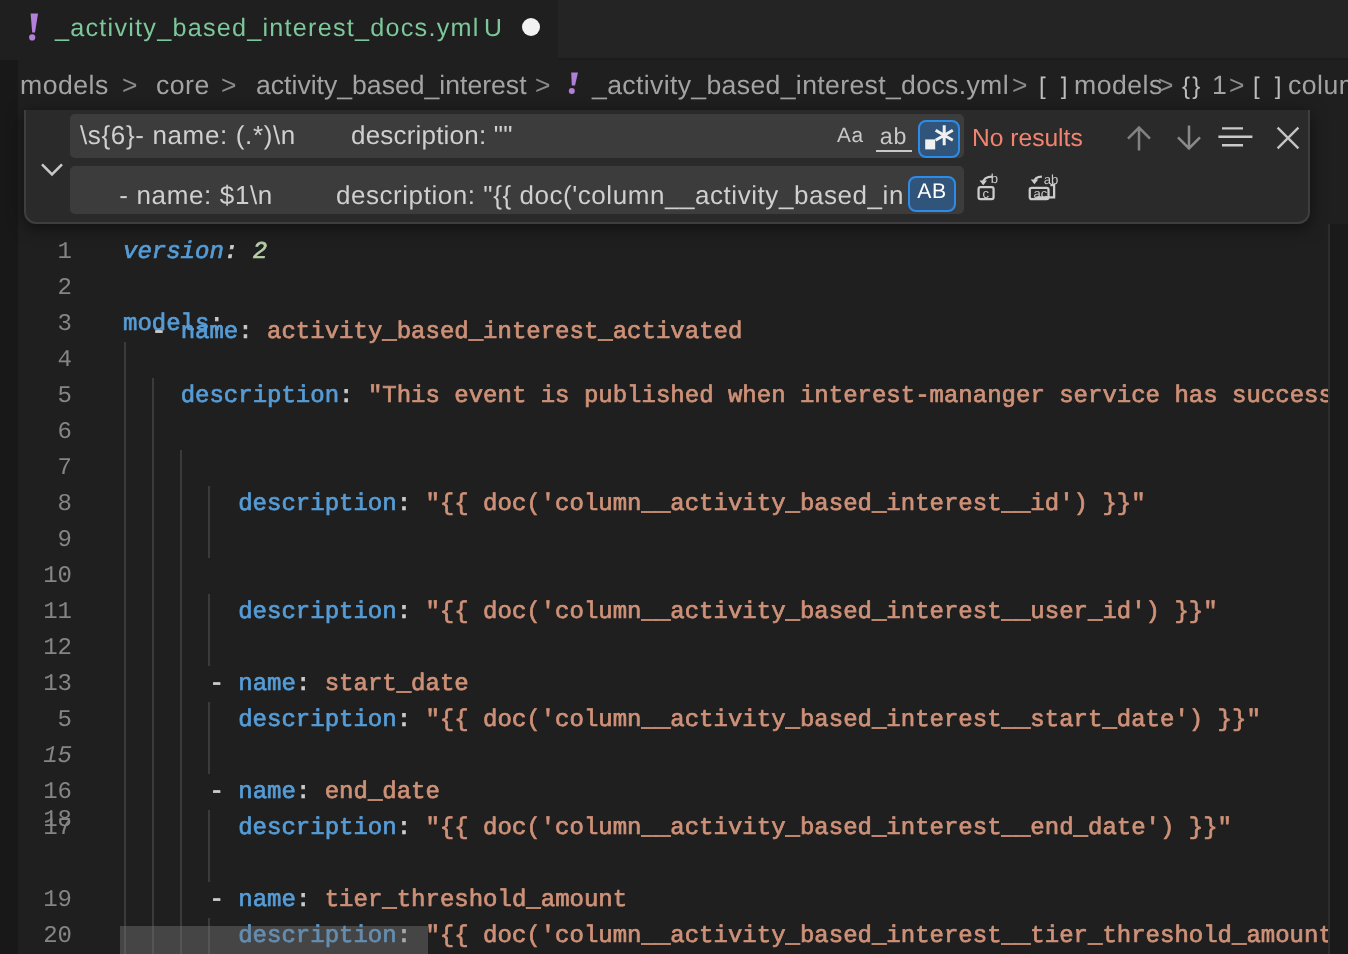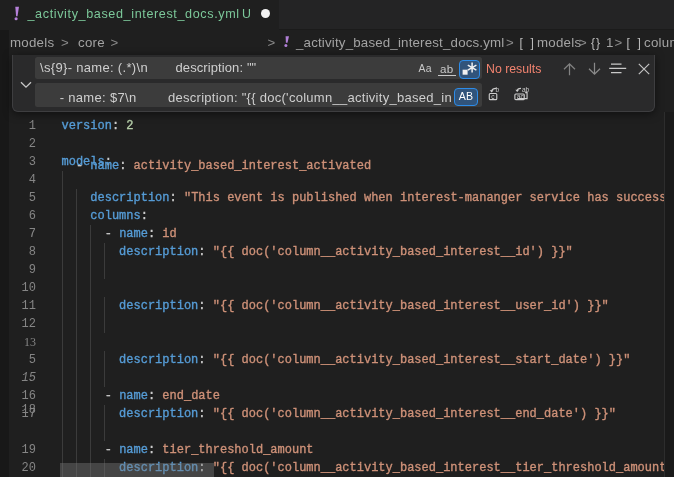--- a/index.html
+++ b/index.html
@@ -74,20 +74,21 @@
       <span class="u">U</span>
       <span class="dot"></span>
     </div>
   </div>
 
   <div id="crumbs">
     <span style="left:10px;">models</span>
     <span class="sep" style="left:61px;">&gt;</span>
     <span style="left:78px;">core</span>
     <span class="sep" style="left:110.5px;">&gt;</span>
+    <span style="left:128px; letter-spacing:0;">activity_based_interest</span>
     <span class="sep" style="left:267.5px;">&gt;</span>
     <svg style="position:absolute;left:281.5px;top:5px;" width="8" height="13" viewBox="0 0 8 13">
         <path d="M3.6 1.3 L7 1.3 L5.5 7.7 L3.9 7.7 Z" fill="#b07fd6"></path>
         <circle cx="3.9" cy="10.5" r="1.5" fill="#b07fd6"></circle>
       </svg>
     <span style="left:296px; letter-spacing:0.18px;">_activity_based_interest_docs.yml</span>
     <span class="sep" style="left:506px;">&gt;</span>
     <span class="sym" style="left:519.5px;">[ ]</span>
     <span style="left:537px;">models</span>
     <span class="sep" style="left:579px;">&gt;</span>
@@ -115,56 +116,55 @@
       <div class="lnum" style="top:96.5px;">3</div>
       <div class="lnum" style="top:114.5px;">4</div>
       <div class="lnum" style="top:132.5px;">5</div>
       <div class="lnum" style="top:150.5px;">6</div>
       <div class="lnum" style="top:168.5px;">7</div>
       <div class="lnum" style="top:186.5px;">8</div>
       <div class="lnum" style="top:204.5px;">9</div>
       <div class="lnum" style="top:222.5px;">10</div>
       <div class="lnum" style="top:240.5px;">11</div>
       <div class="lnum" style="top:258.5px;">12</div>
-      <div class="lnum" style="top:276.5px;font-family:Liberation Serif, serif;">13</div>
+      <div class="lnum" style="top:276.5px;">13</div>
       <div class="lnum" style="top:294.5px;">5</div>
       <div class="lnum" style="top:312.5px;font-style:italic;">15</div>
       <div class="lnum" style="top:330.5px;">16</div>
       <div class="lnum" style="top:348.5px;">17</div>
       <div class="lnum" style="top:345px;">18</div>
       <div class="lnum" style="top:384.5px;">19</div>
       <div class="lnum" style="top:402.5px;">20</div>
 
-      <div class="cl" style="top:60.5px;"><span class="k">version</span><span class="p">: </span><span class="n">2</span></div>
+      <div class="cl" style="top:60.5px;font-style:italic;"><span class="k">version</span><span class="p">: </span><span class="n">2</span></div>
       <div class="cl" style="top:96.5px;"><span class="k">models</span><span class="p">:</span></div>
       <div class="cl" style="top:101px;text-align:right;">  <span class="p">- </span><span class="k">name</span><span class="p">: </span><span class="s">activity_based_interest_activated</span></div>
       <div class="cl" style="top:132.5px;">    <span class="k">description</span><span class="p">: </span><span class="s">"This event is published when interest-mananger service has successfully"</span></div>
-      <div class="cl" style="top:150.5px;">    <span class="k">columns</span><span class="p">:</span></div>
-      <div class="cl" style="top:168.5px;">      <span class="p">- </span><span class="k">name</span><span class="p">: </span><span class="s">id</span></div>
       <div class="cl" style="top:186.5px;">        <span class="k">description</span><span class="p">: </span><span class="s">"{{ doc('column__activity_based_interest__id') }}"</span></div>
       <div class="cl" style="top:240.5px;">        <span class="k">description</span><span class="p">: </span><span class="s">"{{ doc('column__activity_based_interest__user_id') }}"</span></div>
+      <div class="cl" style="top:276.5px;">      <span class="p">- </span><span class="k">name</span><span class="p">: </span><span class="s">start_date</span></div>
       <div class="cl" style="top:294.5px;">        <span class="k">description</span><span class="p">: </span><span class="s">"{{ doc('column__activity_based_interest__start_date') }}"</span></div>
       <div class="cl" style="top:330.5px;">      <span class="p">- </span><span class="k">name</span><span class="p">: </span><span class="s">end_date</span></div>
       <div class="cl" style="top:348.5px;">        <span class="k">description</span><span class="p">: </span><span class="s">"{{ doc('column__activity_based_interest__end_date') }}"</span></div>
       <div class="cl" style="top:384.5px;">      <span class="p">- </span><span class="k">name</span><span class="p">: </span><span class="s">tier_threshold_amount</span></div>
       <div class="cl" style="top:402.5px;">        <span class="k">description</span><span class="p">: </span><span class="s">"{{ doc('column__activity_based_interest__tier_threshold_amount') }}"</span></div>
 
       <div id="hscroll"></div>
     </div>
     <div id="rightstrip"></div>
   </div>
 
   <div id="leftstrip"></div>
 
   <div id="findw">
     <svg id="chev" width="12" height="8" viewBox="0 0 12 8">
         <path d="M1 1.2 L6 6.2 L11 1.2" stroke="#c8c8c8" stroke-width="1.3" fill="none"></path>
       </svg>
 
-    <div class="inp" id="finp"><span class="tx"><span class="t1">\s{9}- name: (.*)\n       </span><span class="t2">description: ""</span></span></div>
+    <div class="inp" id="finp"><span class="tx"><span class="t1">\s{6}- name: (.*)\n       </span><span class="t2">description: ""</span></span></div>
     <div id="optAa">Aa</div>
     <div id="optab">ab</div>
     <div id="optre"><svg width="17.5" height="16.5" viewBox="0 0 17.5 16.5">
           <rect x="2.6" y="8.7" width="5" height="5" fill="#f0f0f0"></rect>
           <path d="M12.1 1.6 V11.6 M7.8 4.1 L16.4 9.1 M16.4 4.1 L7.8 9.1" stroke="#f0f0f0" stroke-width="1.5" fill="none"></path>
         </svg></div>
     <div id="nores">No results</div>
 
     <svg class="icb" style="left:550.5px; top:6.6px;" width="13" height="14" viewBox="0 0 13 14">
         <path d="M6.5 1.8 V13.3 M1 7.3 L6.5 1.8 L12 7.3" stroke="#828282" stroke-width="1.25" fill="none"></path>
@@ -172,21 +172,21 @@
     <svg class="icb" style="left:575.5px; top:6.6px;" width="13" height="14" viewBox="0 0 13 14">
         <path d="M6.5 0.7 V12.2 M1 6.7 L6.5 12.2 L12 6.7" stroke="#8a8a8a" stroke-width="1.25" fill="none"></path>
       </svg>
     <svg class="icb" style="left:596.5px; top:8px;" width="18" height="11" viewBox="0 0 18 11">
         <path d="M2 1.2 H12.5 M0.2 5.4 H17.2 M2 9.6 H12.5" stroke="#c9c9c9" stroke-width="1.2" fill="none"></path>
       </svg>
     <svg class="icb" style="left:625.5px; top:7.8px;" width="12" height="12" viewBox="0 0 12 12">
         <path d="M0.8 0.8 L11.2 11.2 M11.2 0.8 L0.8 11.2" stroke="#c3c3c3" stroke-width="1.2" fill="none"></path>
       </svg>
 
-    <div class="inp" id="rinp"><span class="tx"><span class="t1">     - name: $7\n        </span><span class="t2">description: "{{ doc('column__activity_based_in</span></span></div>
+    <div class="inp" id="rinp"><span class="tx"><span class="t1">     - name: $1\n        </span><span class="t2">description: "{{ doc('column__activity_based_in</span></span></div>
     <div id="optAB">AB</div>
 
     <svg class="icb" style="left:473.5px; top:31px;" width="15" height="15" viewBox="0 0 16 16">
         <path d="M11 2.5 C 8 2.5 6 3.5 6 6" stroke="#cccccc" stroke-width="1.2" fill="none"></path>
         <path d="M4 4.5 L6 7 L8 4.5" fill="#cccccc"></path>
         <text x="10" y="6" font-size="7" fill="#cccccc" font-family="Liberation Sans">b</text>
         <rect x="3.5" y="8" width="8" height="6.5" rx="1" stroke="#cccccc" stroke-width="1.2" fill="none"></rect>
         <text x="5.6" y="13.6" font-size="7" fill="#cccccc" font-family="Liberation Sans">c</text>
       </svg>
     <svg class="icb" style="left:499.5px; top:31px;" width="17" height="15" viewBox="0 0 17 16">

